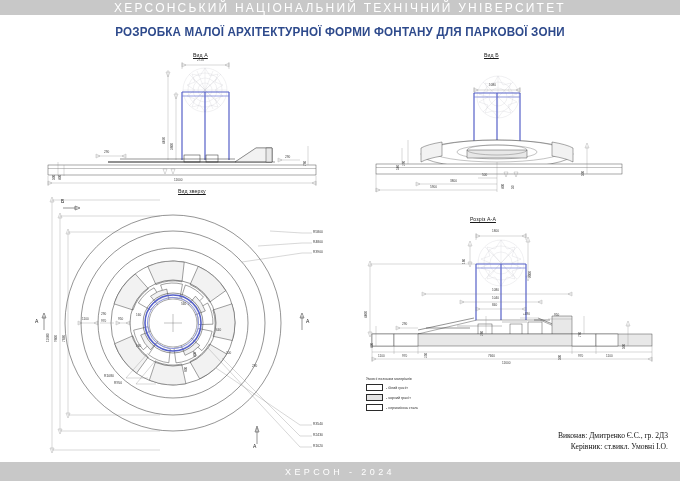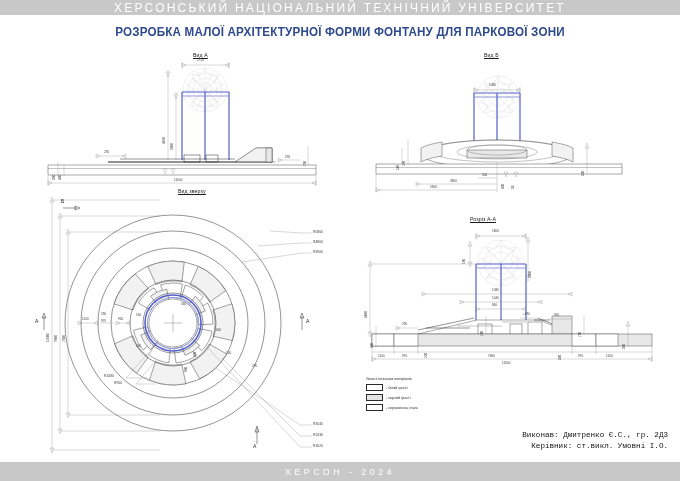--- a/index.html
+++ b/index.html
@@ -108,21 +108,21 @@
     font-family: "Liberation Sans", sans-serif;
   }
 
   
   #credits {
     position: absolute; right: 12px; top: 430px;
     text-align: right;
   }
   .credit-line {
     font-size: 7.6px; color: #111; line-height: 11px;
-    font-family: Liberation Mono, monospace; white-space: nowrap;
+    font-family: Liberation Serif, serif; white-space: nowrap;
   }
 </style>
 </head>
 <body>
 
 <div id="sheet">
 
   <div class="bar" id="header-bar">
     <span class="bar-text">ХЕРСОНСЬКИЙ НАЦІОНАЛЬНИЙ ТЕХНІЧНИЙ УНІВЕРСИТЕТ</span>
   </div>

